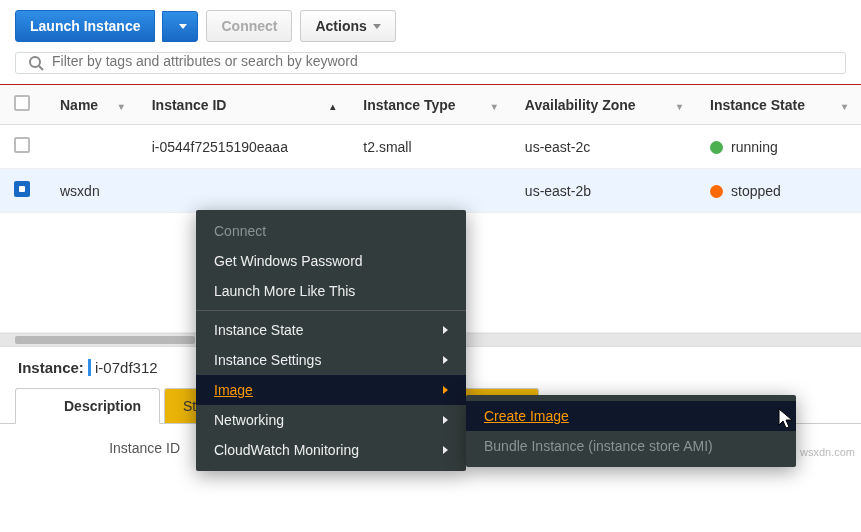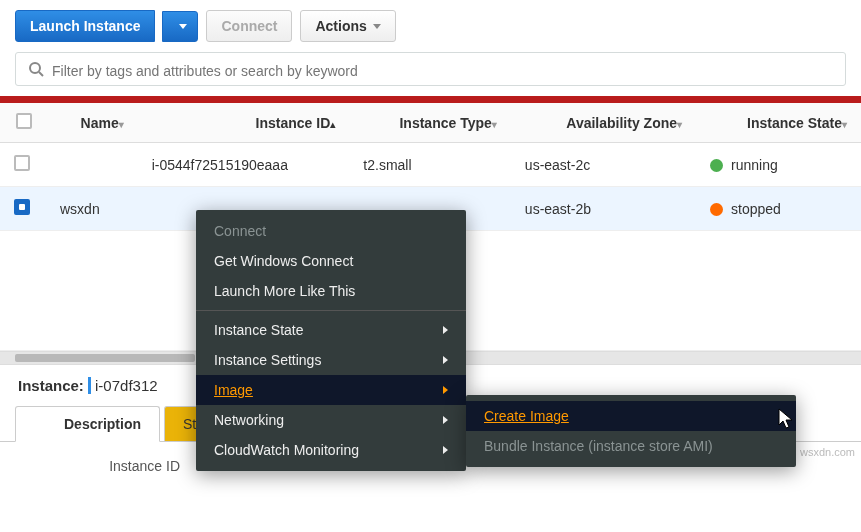--- a/index.html
+++ b/index.html
@@ -8,27 +8,27 @@
     
     .toolbar { padding: 10px 15px; display: flex; gap: 8px; align-items: center; }
     .btn { display: inline-flex; align-items: center; padding: 7px 14px; border-radius: 3px; border: 1px solid #ccc; background: linear-gradient(#fff, #eee); color: #333; font-size: 14px; font-weight: bold; cursor: pointer; }
     .btn-primary { background: linear-gradient(#2f8ee6, #1869c4); color: #fff; border-color: #1869c4; }
     .btn-split { border-radius: 3px 0 0 3px; margin-right: -1px; }
     .btn-caret { border-radius: 0 3px 3px 0; padding: 7px 10px; background: linear-gradient(#2f8ee6, #1869c4); color:#fff; border:1px solid #1869c4;}
     .btn:disabled { color: #aaa; cursor: default; background: linear-gradient(#fcfcfc,#eee); }
     .caret { display:inline-block; width:0; height:0; border-left:4px solid transparent; border-right:4px solid transparent; border-top:5px solid currentColor; margin-left:6px; vertical-align:middle;}
     
     
-    .searchbar { margin: 0 15px 10px; border:1px solid #d5dbdb; border-radius:3px; display:flex; align-items:flex-end; padding:6px 10px; }
+    .searchbar { margin: 0 15px 10px; border:1px solid #d5dbdb; border-radius:3px; display:flex; align-items:flex-start; padding:0 10px; }
     .searchbar input { border:none; outline:none; flex:1; font-size:14px; color:#555; background:transparent;}
     .search-icon { width:20px; height:20px; display:flex; align-items:center; justify-content:center; color:#888; margin-right:6px;}
     
     
     .tbl { width:100%; border-collapse:collapse; }
-    .tbl th { text-align:right; font-size:14px; font-weight:bold; padding:10px 14px; border-bottom:1px solid #ddd; border-top:7px solid #b91c1c; background:#fafafa; position:relative; white-space:nowrap;}
+    .tbl th { text-align:left; font-size:14px; font-weight:bold; padding:10px 14px; border-bottom:1px solid #ddd; border-top:1px solid #b91c1c; background:#fafafa; position:relative; white-space:nowrap;}
     .tbl td { padding:12px 14px; border-bottom:1px solid #eee; font-size:14px; white-space:nowrap;}
     .tbl tr.selected td { background:#ecf5ff; }
     .sort-caret { float:right; color:#999; font-size:10px; margin-top:4px;}
     .chk { width:16px; height:16px; border:2px solid #bbb; border-radius:2px; display:inline-block; background:#fff;}
     .chk.checked { background:#1869c4; border-color:#1869c4; position:relative;}
     .chk.checked::after { content:""; position:absolute; inset:3px; background:#fff; border-radius:1px;}
     .state-dot { width:13px; height:13px; border-radius:50%; display:inline-block; margin-right:8px; vertical-align:middle;}
     .green { background:#4caf50;}
     .orange { background:#ff6a00;}
     
@@ -135,21 +135,21 @@
 <div class="kv">
   <div class="k">Instance ID</div>
   <div>i-07df312d5e15670a5</div>
 </div>
 
 <div class="menu">
   <div class="menu-item disabled">
       <span>Connect</span>
     </div>
   <div class="menu-item">
-      <span>Get Windows Connect</span>
+      <span>Get Windows Password</span>
     </div>
   <div class="menu-item">
       <span>Launch More Like This</span>
     </div>
   <div class="menu-sep"></div>
   <div class="menu-item">
       <span>Instance State</span>
       <span class="menu-arrow"></span>
     </div>
   <div class="menu-item">

